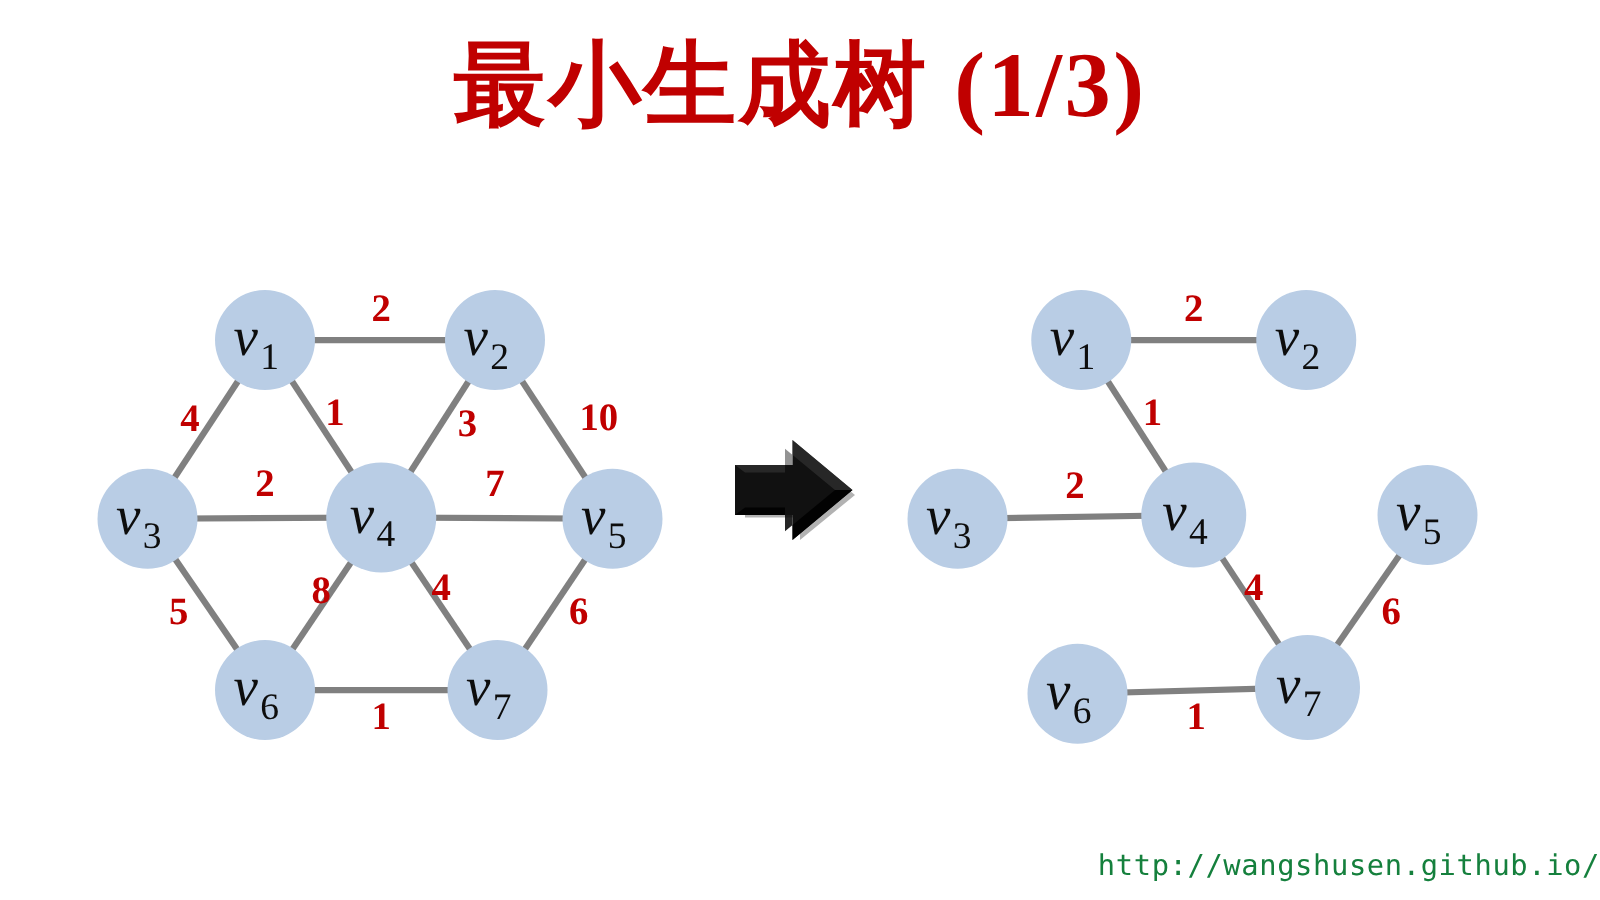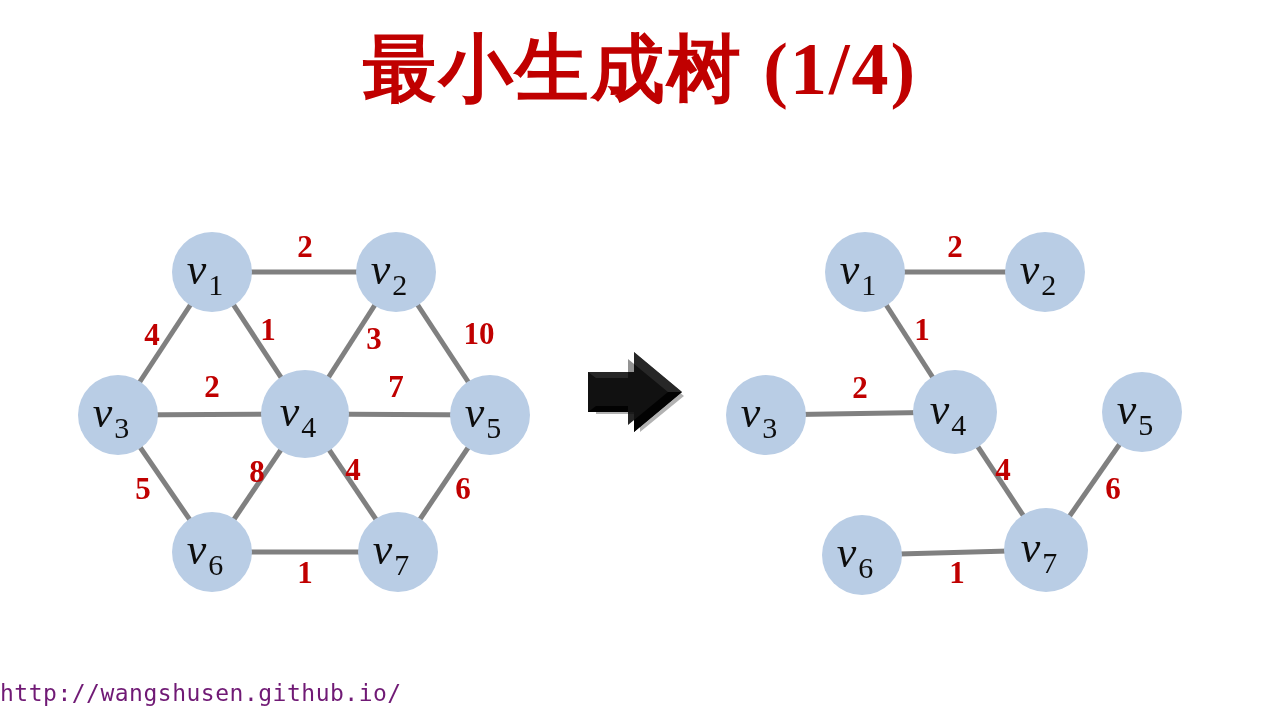--- a/index.html
+++ b/index.html
@@ -29,22 +29,22 @@
     font-weight: 700;
     letter-spacing: 2px;
     line-height: 1.08;
     white-space: nowrap;
   }
   #url {
     position: absolute;
     left: 0;
     top: 680px;
     width: 1280px;
-    text-align: left;
-    color: #701a75;
+    text-align: right;
+    color: #15803d;
     font-family: "DejaVu Sans Mono", monospace;
     font-size: 23px;
     letter-spacing: 0.5px;
   }
   .graph-svg {
     position: absolute;
     top: 0;
     left: 0;
     width: 1280px;
     height: 720px;
@@ -75,21 +75,21 @@
   .arrow-shadow { fill: #000000; opacity: 0.30; }
   .arrow-body { fill: #111111; }
   .arrow-bevel-top { fill: #3a3a3a; }
   .arrow-bevel-bottom { fill: #000000; }
 </style>
 </head>
 <body>
 
 <div id="slide">
 
-  <div id="title">最小生成树 (1/4)</div>
+  <div id="title">最小生成树 (1/3)</div>
 
   <svg class="graph-svg" id="graph-left" viewBox="0 0 1280 720">
       <line x1="212" y1="272" x2="396" y2="272" class="edge-line"></line>
       <line x1="212" y1="272" x2="118" y2="415" class="edge-line"></line>
       <line x1="212" y1="272" x2="305" y2="414" class="edge-line"></line>
       <line x1="396" y1="272" x2="305" y2="414" class="edge-line"></line>
       <line x1="396" y1="272" x2="490" y2="415" class="edge-line"></line>
       <line x1="118" y1="415" x2="305" y2="414" class="edge-line"></line>
       <line x1="305" y1="414" x2="490" y2="415" class="edge-line"></line>
       <line x1="118" y1="415" x2="212" y2="552" class="edge-line"></line>

